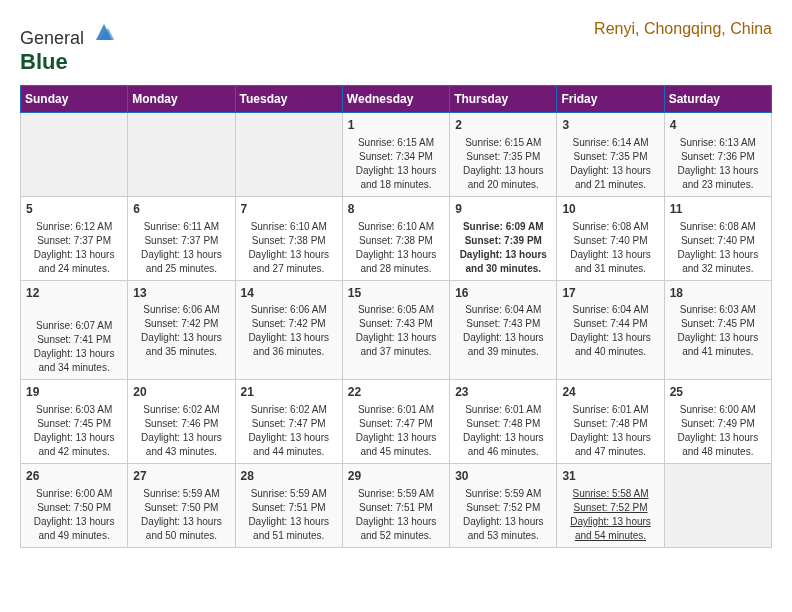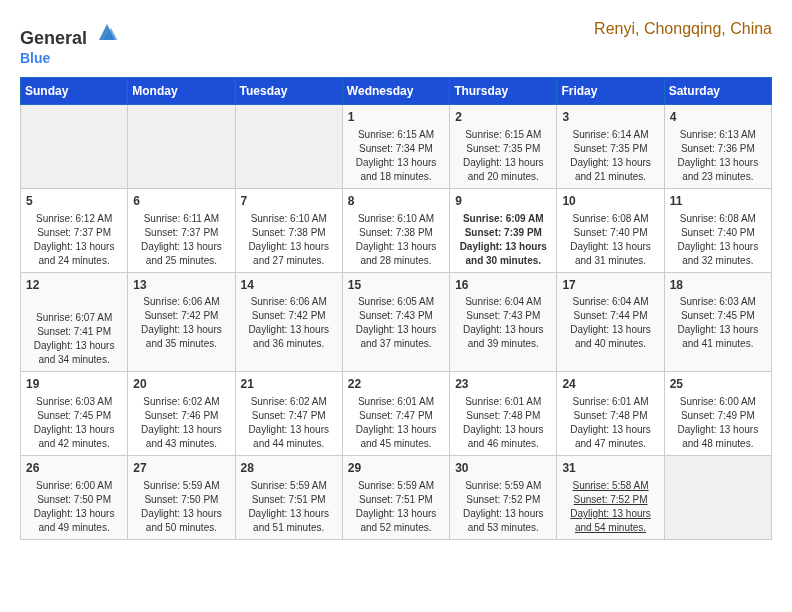--- a/index.html
+++ b/index.html
@@ -15,27 +15,27 @@
       justify-content: space-between;
       align-items: flex-start;
       margin-bottom: 10px;
     }
     .logo {
       display: flex;
       align-items: center;
     }
     .logo-text-general {
       font-size: 18px;
+      font-weight: normal;
+      color: #333;
+    }
+    .logo-text-blue {
+      font-size: 22px;
       font-weight: bold;
-      color: #333;
-    }
-    .logo-text-blue {
-      font-size: 14px;
-      font-weight: bold;
-      color: #3b82f6;
+      color: #14532d;
     }
     .logo-icon {
       width: 24px;
       height: 24px;
       margin-left: 3px;
     }
     .title-area {
       text-align: right;
     }
     .calendar-title {
@@ -46,21 +46,21 @@
     .calendar-subtitle {
       font-size: 16px;
       color: #a16207;
     }
     table {
       width: 100%;
       border-collapse: collapse;
       font-size: 11px;
     }
     thead tr {
-      background-color: #1d4ed8;
+      background-color: #701a75;
       color: #fff;
     }
     thead th {
       padding: 6px 4px;
       text-align: left;
       font-weight: bold;
       font-size: 12px;
       border: 1px solid #1a6bbf;
     }
     tbody tr {

